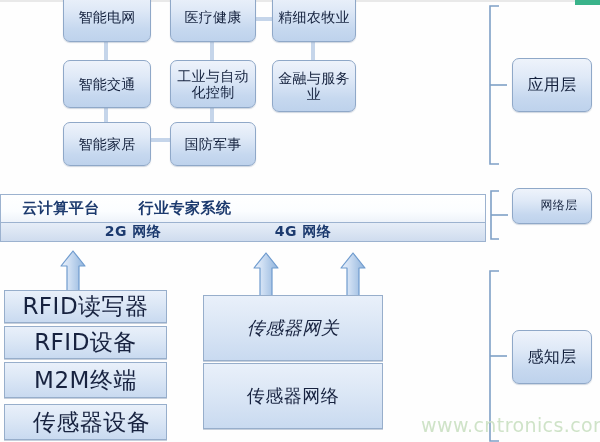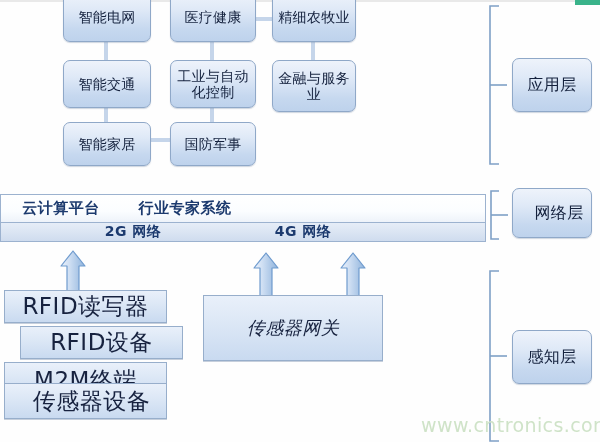--- a/index.html
+++ b/index.html
@@ -144,21 +144,21 @@
     <div class="cell" style="width:150px;">4G 网络</div>
   </div>
 
   <div class="bracket" style="left:486px;top:190px;">
     <svg width="24" height="50" viewBox="0 0 24 50">
       <path d="M13 1 L5 1 L5 49 L13 49" fill="none" stroke="#7fa0c6" stroke-width="1.6"></path>
       <path d="M5 25 L22 25" fill="none" stroke="#7fa0c6" stroke-width="1.6"></path>
     </svg>
   </div>
 
-  <div class="node" style="left:512px;top:188px;width:80px;height:50px;font-size:16px;padding-left:16px;">
+  <div class="node" style="left:512px;top:188px;width:80px;height:36px;font-size:12px;padding-left:16px;">
     <span>网络层</span>
   </div>
 
   <div class="uparrow" style="left:60px;top:250px;">
     <svg width="26" height="48" viewBox="0 0 26 48">
       <defs>
         <linearGradient id="ag" x1="0" y1="0" x2="1" y2="0">
           <stop offset="0%" stop-color="#eaf1fb"></stop>
           <stop offset="35%" stop-color="#cfdff3"></stop>
           <stop offset="100%" stop-color="#8fb3dc"></stop>
@@ -176,32 +176,35 @@
 
   <div class="uparrow" style="left:340px;top:252px;">
     <svg width="26" height="48" viewBox="0 0 26 48">
       <path d="M13 1 L25 16 L19 16 L19 47 L7 47 L7 16 L1 16 Z" fill="url(#ag)" stroke="#6f9bce" stroke-width="1.2" stroke-linejoin="round"></path>
     </svg>
   </div>
 
   <div class="flat" style="left:4px;top:290px;width:163px;height:33px;">
     <span>RFID读写器</span>
   </div>
-  <div class="flat" style="left:20px;top:326px;width:163px;height:33px;">
+  <div class="flat" style="left:4px;top:326px;width:163px;height:33px;">
     <span>RFID设备</span>
   </div>
   <div class="flat" style="left:4px;top:362px;width:163px;height:36px;">
     <span>M2M终端</span>
   </div>
-  <div class="flat" style="left:4px;top:383px;width:163px;height:36px;padding-left:12px;">
+  <div class="flat" style="left:4px;top:404px;width:163px;height:36px;padding-left:12px;">
     <span>传感器设备</span>
   </div>
 
   <div class="flat tall" style="left:203px;top:295px;width:180px;height:66px;font-style:italic;">
     <span>传感器网关</span>
+  </div>
+  <div class="flat tall" style="left:203px;top:363px;width:180px;height:66px;">
+    <span>传感器网络</span>
   </div>
 
   <div class="bracket" style="left:485px;top:270px;">
     <svg width="24" height="172" viewBox="0 0 24 172">
       <path d="M14 1 L5 1 L5 171 L14 171" fill="none" stroke="#7fa0c6" stroke-width="1.6"></path>
       <path d="M5 86 L22 86" fill="none" stroke="#7fa0c6" stroke-width="1.6"></path>
     </svg>
   </div>
 
   <div class="node" style="left:512px;top:330px;width:80px;height:54px;font-size:16px;">

